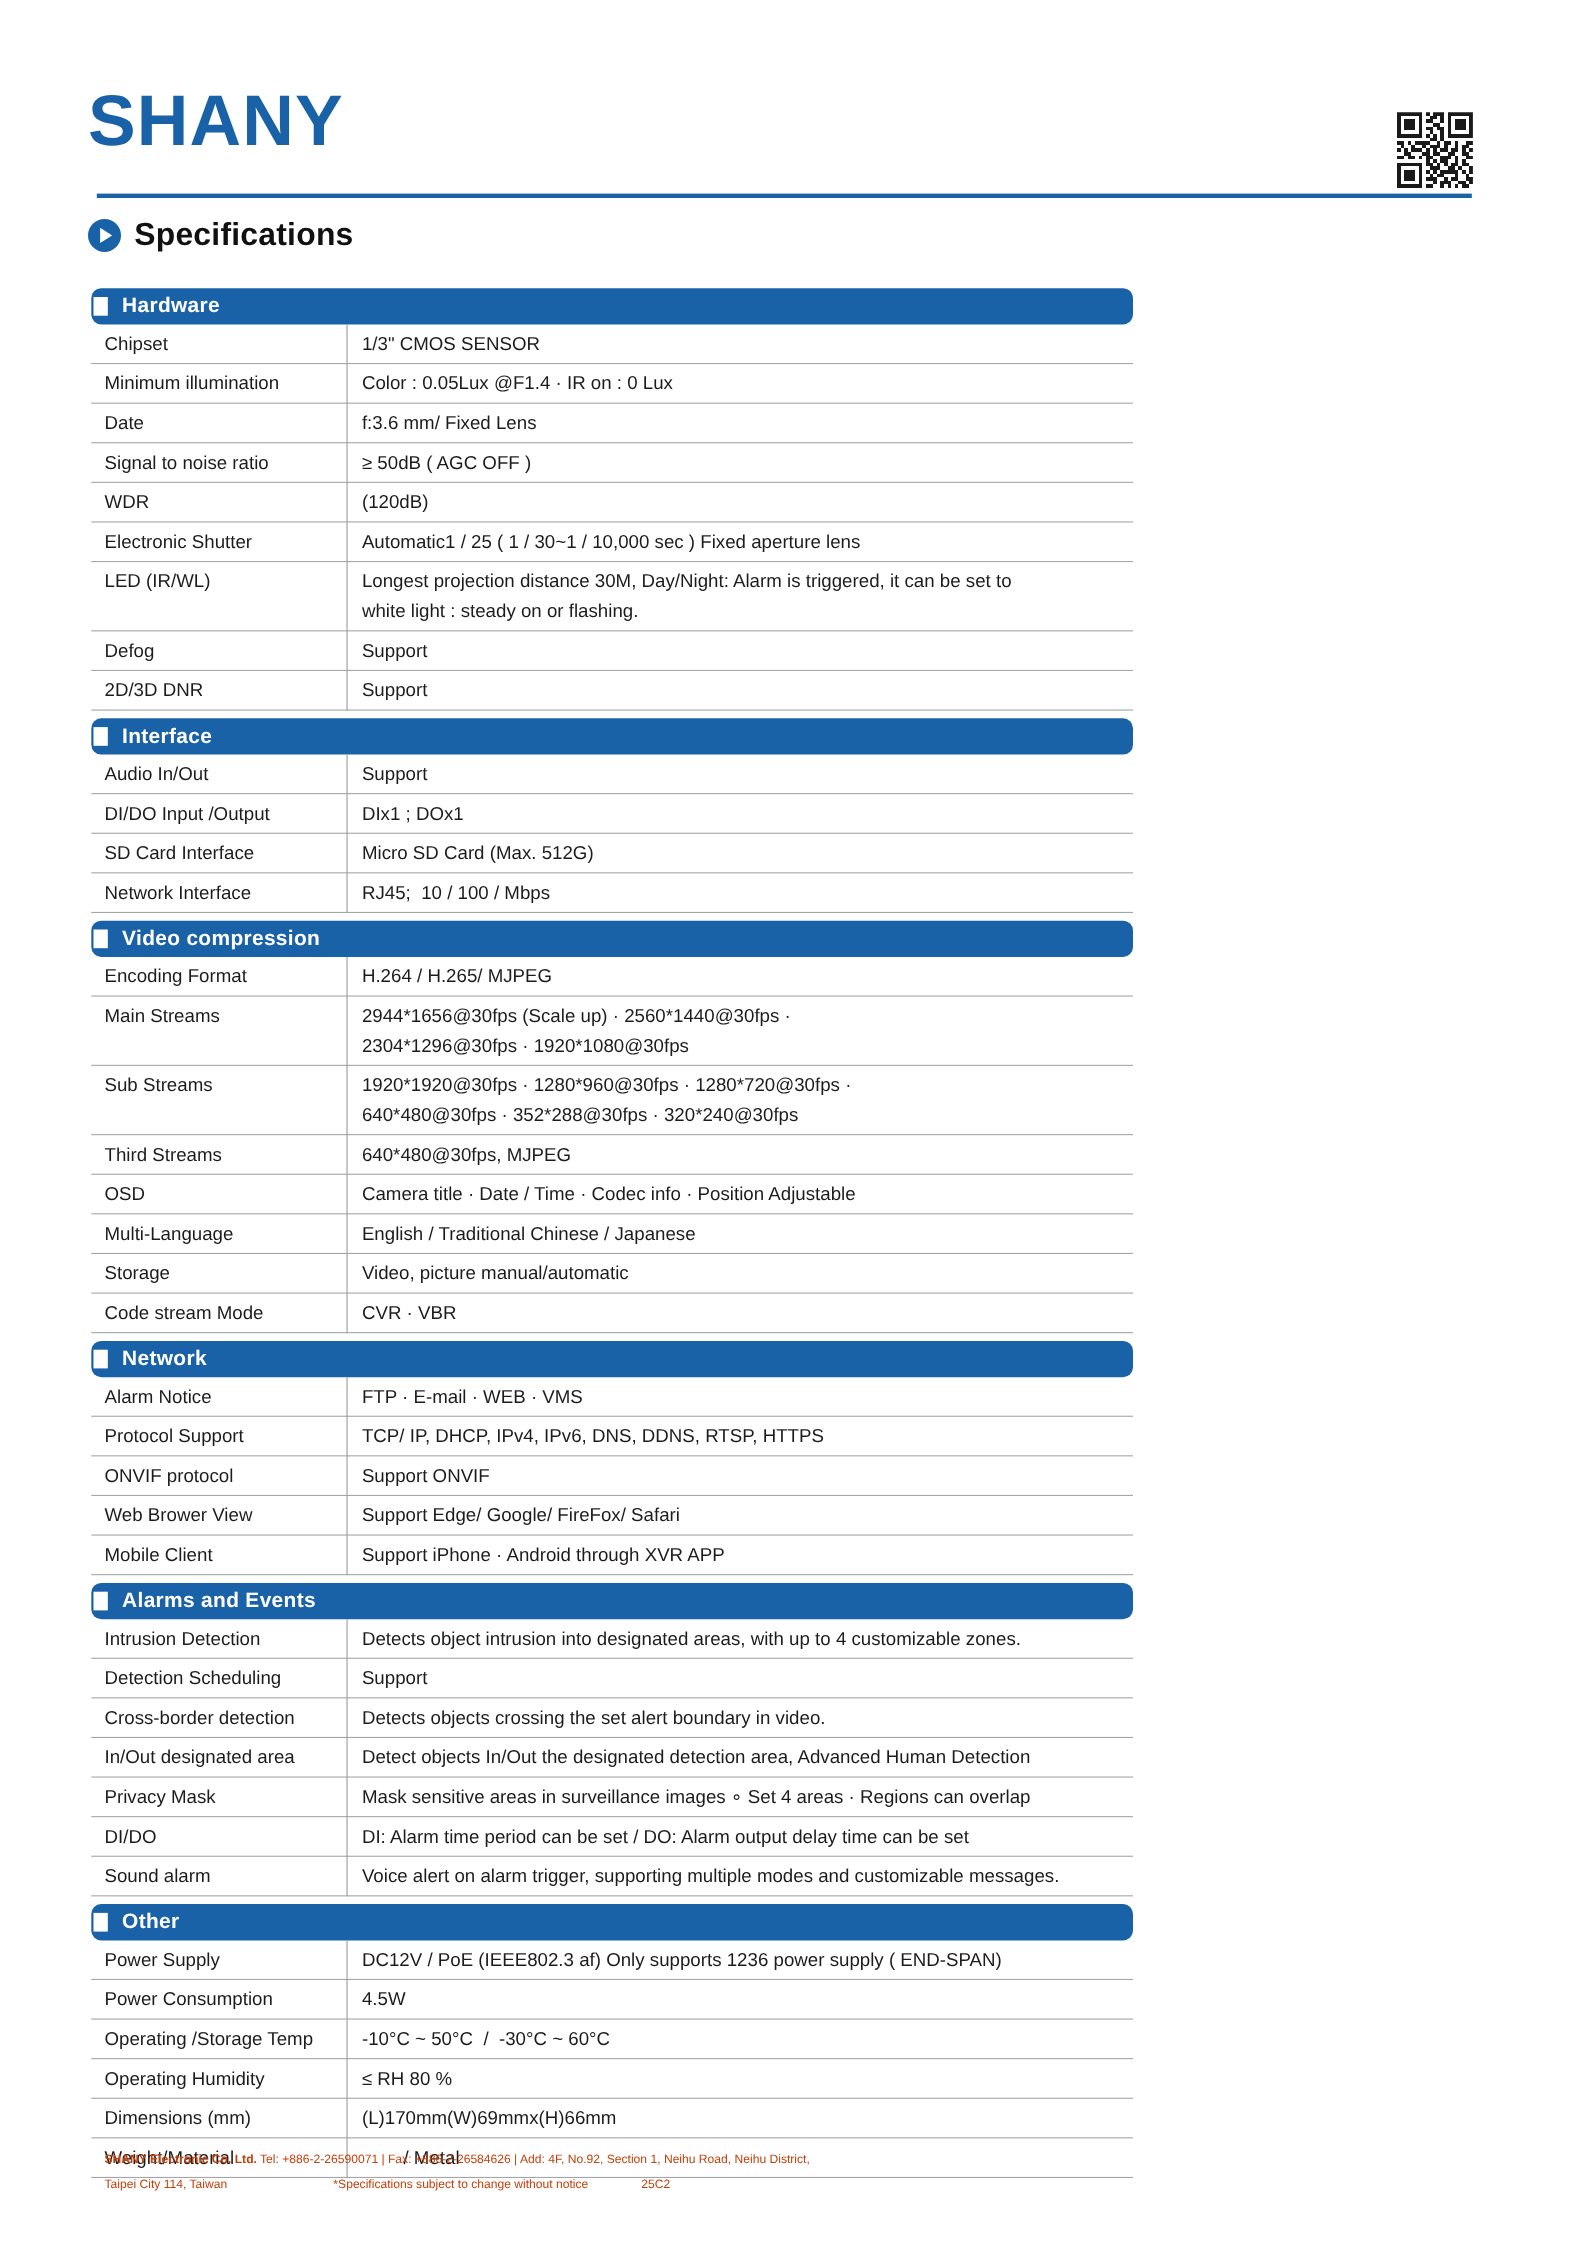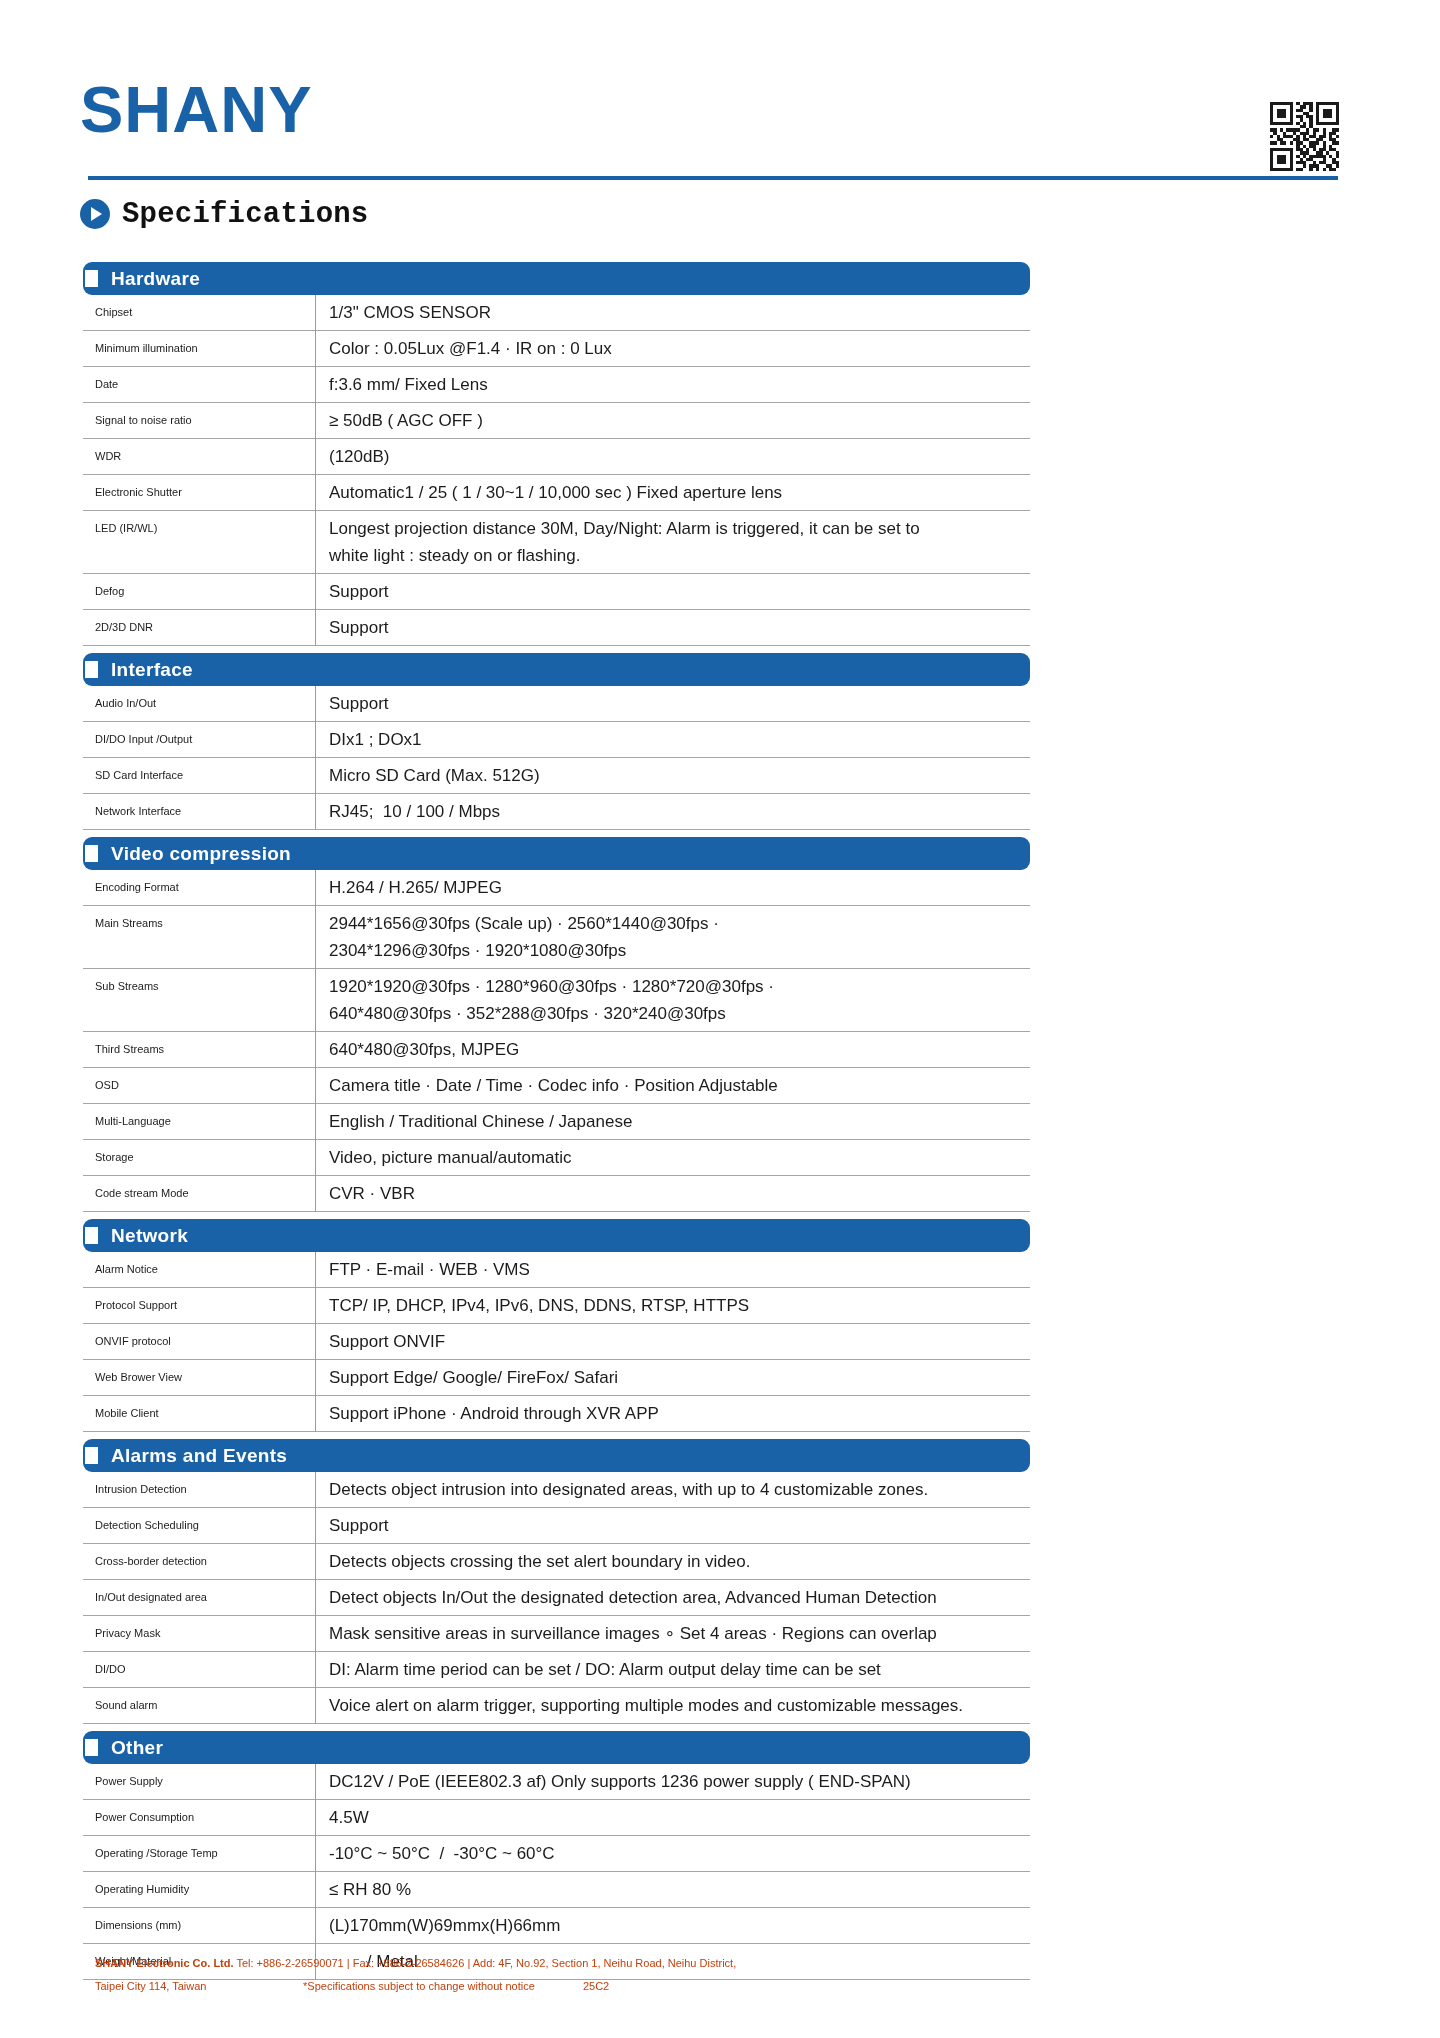--- a/index.html
+++ b/index.html
@@ -28,21 +28,21 @@
   }
   .play-icon {
     width:30px; height:30px; border-radius:50%; background:#1a62a7;
     position:relative; flex:0 0 auto;
   }
   .play-icon::after {
     content:""; position:absolute; left:11px; top:8px;
     border-left:11px solid #ffffff;
     border-top:7px solid transparent; border-bottom:7px solid transparent;
   }
-  .page-title { font-size:29px; font-weight:700; color:#111; letter-spacing:0.2px;font-family:Liberation Mono, monospace; }
+  .page-title { font-size:29px; font-weight:700; color:#111; letter-spacing:0.2px; }
 
   
   .specs { position:absolute; left:83px; top:262px; width:947px; }
   .sec { margin-bottom:7px; }
   .sec-bar {
     height:33px; background:#1a62a7; border-radius:9px;
     display:flex; align-items:center; padding-left:2px; gap:13px;
   }
   .sec-sq { width:13px; height:17px; background:#ffffff; flex:0 0 auto; }
   .sec-title { color:#ffffff; font-size:19px; font-weight:700; letter-spacing:0.3px; }
@@ -51,21 +51,21 @@
   .rows::after {
     content:""; position:absolute; left:232px; top:0; bottom:0;
     width:1px; background:#9b9b9b;
   }
   .row {
     display:flex; border-bottom:1px solid #a6a6a6;
     padding:4px 0;
   }
   .row-label {
     width:232px; flex:0 0 auto; padding-left:12px; padding-right:8px;
-    font-size:11px; line-height:27px; color:#1c1c1c;
+    font-size:17px; line-height:27px; color:#1c1c1c;
   }
   .row-value {
     flex:1; padding-left:14px; font-size:17px; line-height:27px; color:#1c1c1c;
   }
 
   
   .footer {
     position:absolute; left:95px; top:1952px; width:1250px;
     font-size:11px; line-height:23px; color:#c2410c;
   }

